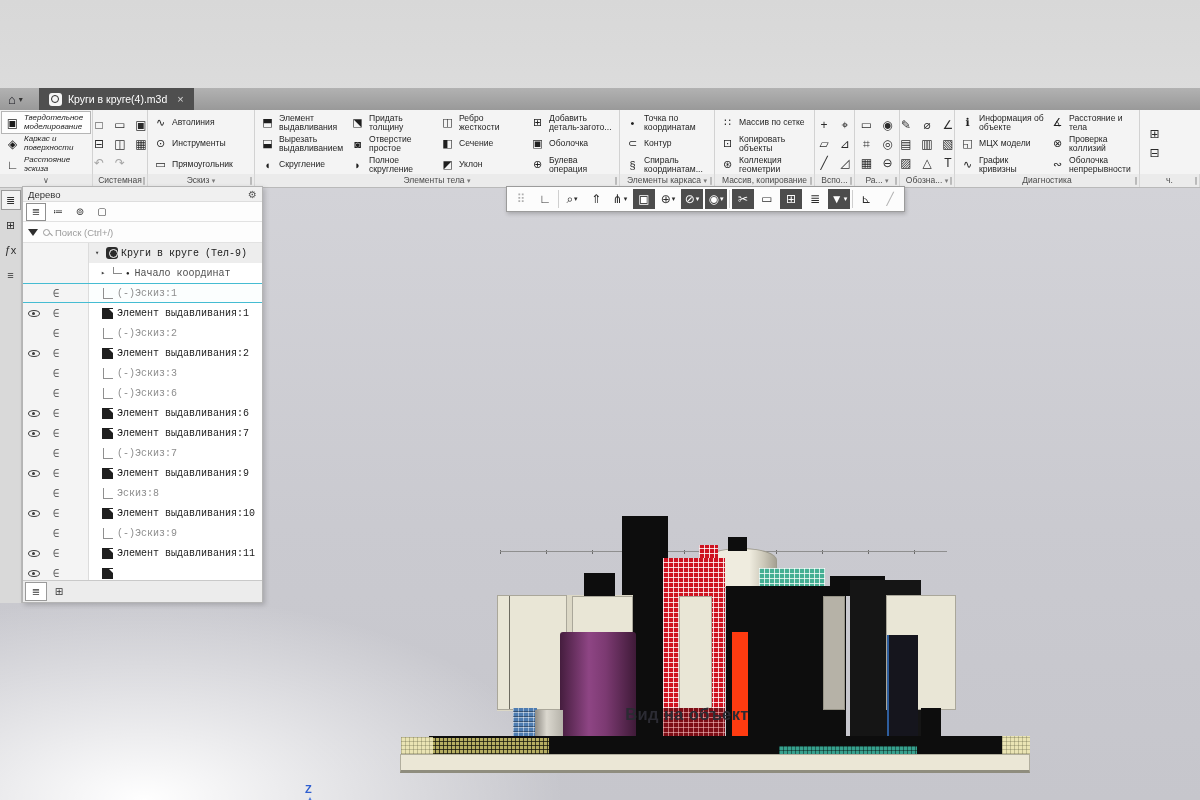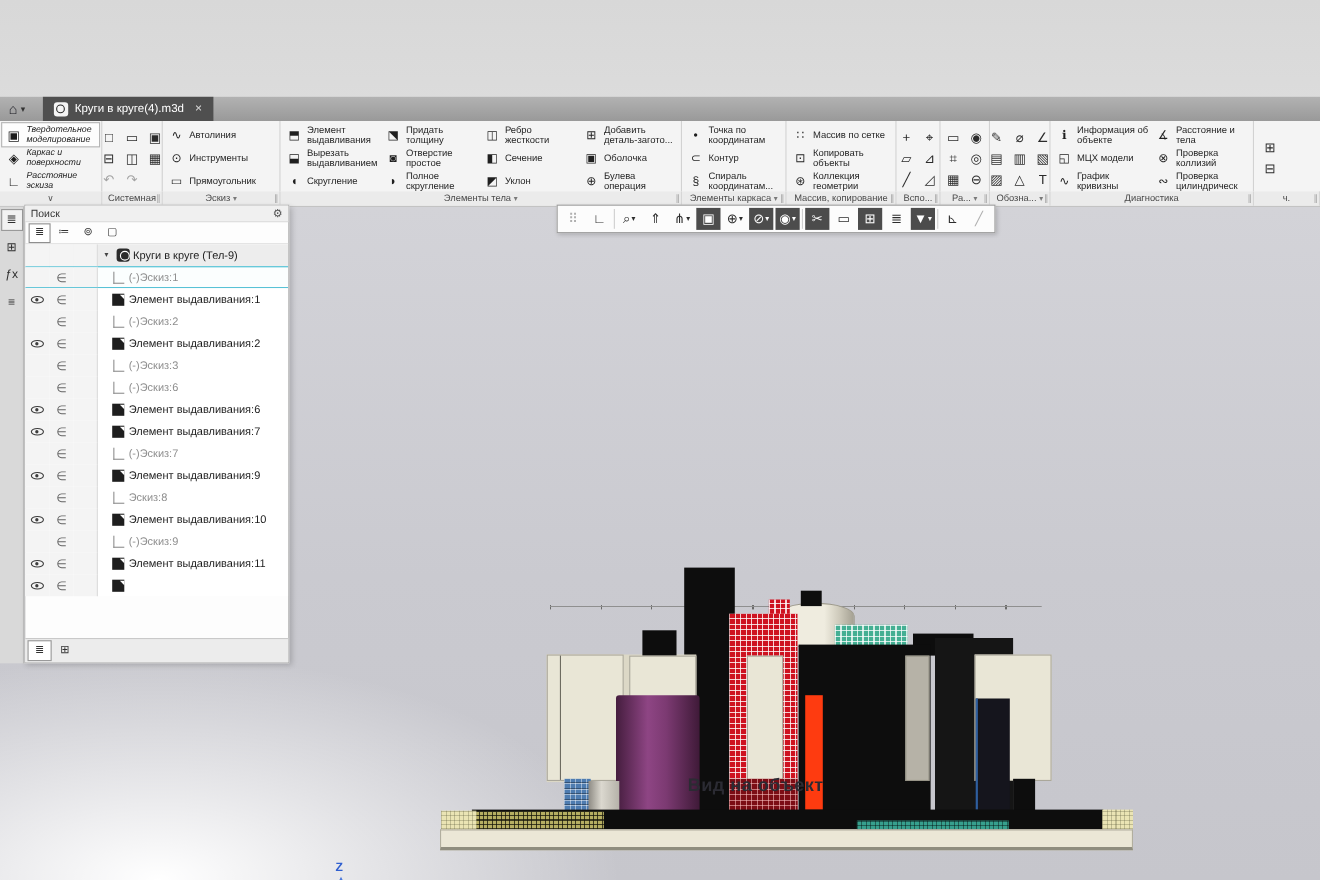--- a/index.html
+++ b/index.html
@@ -65,21 +65,21 @@
   .phead .ttl { font-size:9.5px; color:#333; flex:1; }
   .phead .gear { font-size:10px; color:#555; }
   .ptools { height:20px; border-bottom:1px solid #e2e2e2; display:flex; align-items:center; gap:4px; padding:0 4px; }
   .ptb { width:18px; height:16px; text-align:center; line-height:16px; font-size:10px; color:#333; }
   .ptb.pressed { outline:1px solid #8f8f8f; background:#fff; }
   .psearch { height:21px; border-bottom:1px solid #e2e2e2; display:flex; align-items:center; gap:5px; padding:0 5px; }
   .funnel { width:0; height:0; border-left:5px solid transparent; border-right:5px solid transparent; border-top:7px solid #2d2d2d; }
   .mag { width:7px; height:7px; border:1.4px solid #9a9a9a; border-radius:50%; position:relative; flex:none; }
   .mag::after { content:""; position:absolute; width:4px; height:1.4px; background:#9a9a9a; transform:rotate(45deg); right:-3.5px; bottom:-1px; }
   .phint { font-size:9.5px; color:#9c9c9c; }
-  .ptree { flex:1; overflow:hidden; }
+  .ptree { flex:1; overflow:hidden;font-family:Liberation Mono, monospace; }
   .trow { display:flex; align-items:center; height:20px; background:#fff; }
   .trow.icon-root { background:#ededed; }
   .trow.sel-1 { border-top:1px solid #45bcd2; border-bottom:1px solid #45bcd2; background:#fbfefe; }
   .cell { width:22px; height:100%; background:#f4f4f4; flex:none; display:flex; align-items:center; justify-content:center; }
   .gpad { width:22px; height:100%; background:#f4f4f4; border-right:1px solid #dcdcdc; flex:none; }
   .eye-i { width:12px; height:7px; border:1.3px solid #3d3d3d; border-radius:50%; position:relative; visibility:hidden; }
   .eye-i::after { content:""; position:absolute; left:3px; top:1px; width:3px; height:3px; background:#3d3d3d; border-radius:50%; }
   .trow.eye-1 .eye-i { visibility:visible; }
   .cmem { color:transparent; font-size:11px; }
   .trow.mem-1 .cmem { color:#666; }
@@ -414,21 +414,21 @@
         <div class="rbtn">
           <span class="ric">∡</span>
           <span class="rlbl">Расстояние и тела</span>
         </div>
         <div class="rbtn">
           <span class="ric">⊗</span>
           <span class="rlbl">Проверка коллизий</span>
         </div>
         <div class="rbtn">
           <span class="ric">∾</span>
-          <span class="rlbl">Проверка цилиндрическ</span>
+          <span class="rlbl">Оболочка непрерывности</span>
         </div>
     </div>
   </div>
 
   <div class="rgroup" style="width:60px;border-right:none">
     <div class="igrid g1c" style="justify-content:start;padding-left:4px">
       <div class="ibtn">⊞</div>
         <div class="ibtn">⊟</div>
     </div>
   </div>
@@ -490,41 +490,58 @@
 
 <div class="sidestrip">
   <div class="sbtn pressed">≣</div>
     <div class="sbtn">⊞</div>
     <div class="sbtn">ƒx</div>
     <div class="sbtn">≡</div>
 </div>
 
 <div class="panel">
   <div class="phead">
-    <span class="ttl">Поиск</span>
+    <span class="ttl">Дерево</span>
     <span class="gear">⚙</span>
   </div>
   <div class="ptools">
     <div class="ptb pressed">≣</div>
       <div class="ptb">≔</div>
       <div class="ptb">⊚</div>
       <div class="ptb">▢</div>
   </div>
+  <div class="psearch">
+    <span class="funnel"></span>
+    <span class="mag"></span>
+    <span class="phint">Поиск (Ctrl+/)</span>
+  </div>
   <div class="ptree">
     <div class="trow icon-root">
         <span class="cell ceye">
           <span class="eye-i"></span>
         </span>
         <span class="cell cmem">∈</span>
         <span class="gpad"></span>
         <span class="tindent"></span>
         <span class="texp">▾</span>
         <span class="t-icon"></span>
 
         <span class="tlbl">Круги в круге (Тел-9)</span>
+      </div>
+      <div class="trow icon-origin">
+        <span class="cell ceye">
+          <span class="eye-i"></span>
+        </span>
+        <span class="cell cmem">∈</span>
+        <span class="gpad"></span>
+        <span class="tindent"></span>
+        <span class="texp">▸</span>
+        <span class="t-icon"></span>
+        <span class="odot">●</span>
+        <span class="tlbl">Начало координат</span>
       </div>
       <div class="trow icon-sketch mem-1 gray-1 sel-1">
         <span class="cell ceye">
           <span class="eye-i"></span>
         </span>
         <span class="cell cmem">∈</span>
         <span class="gpad"></span>
         <span class="tindent"></span>
         <span class="texp"></span>
         <span class="t-icon"></span>

